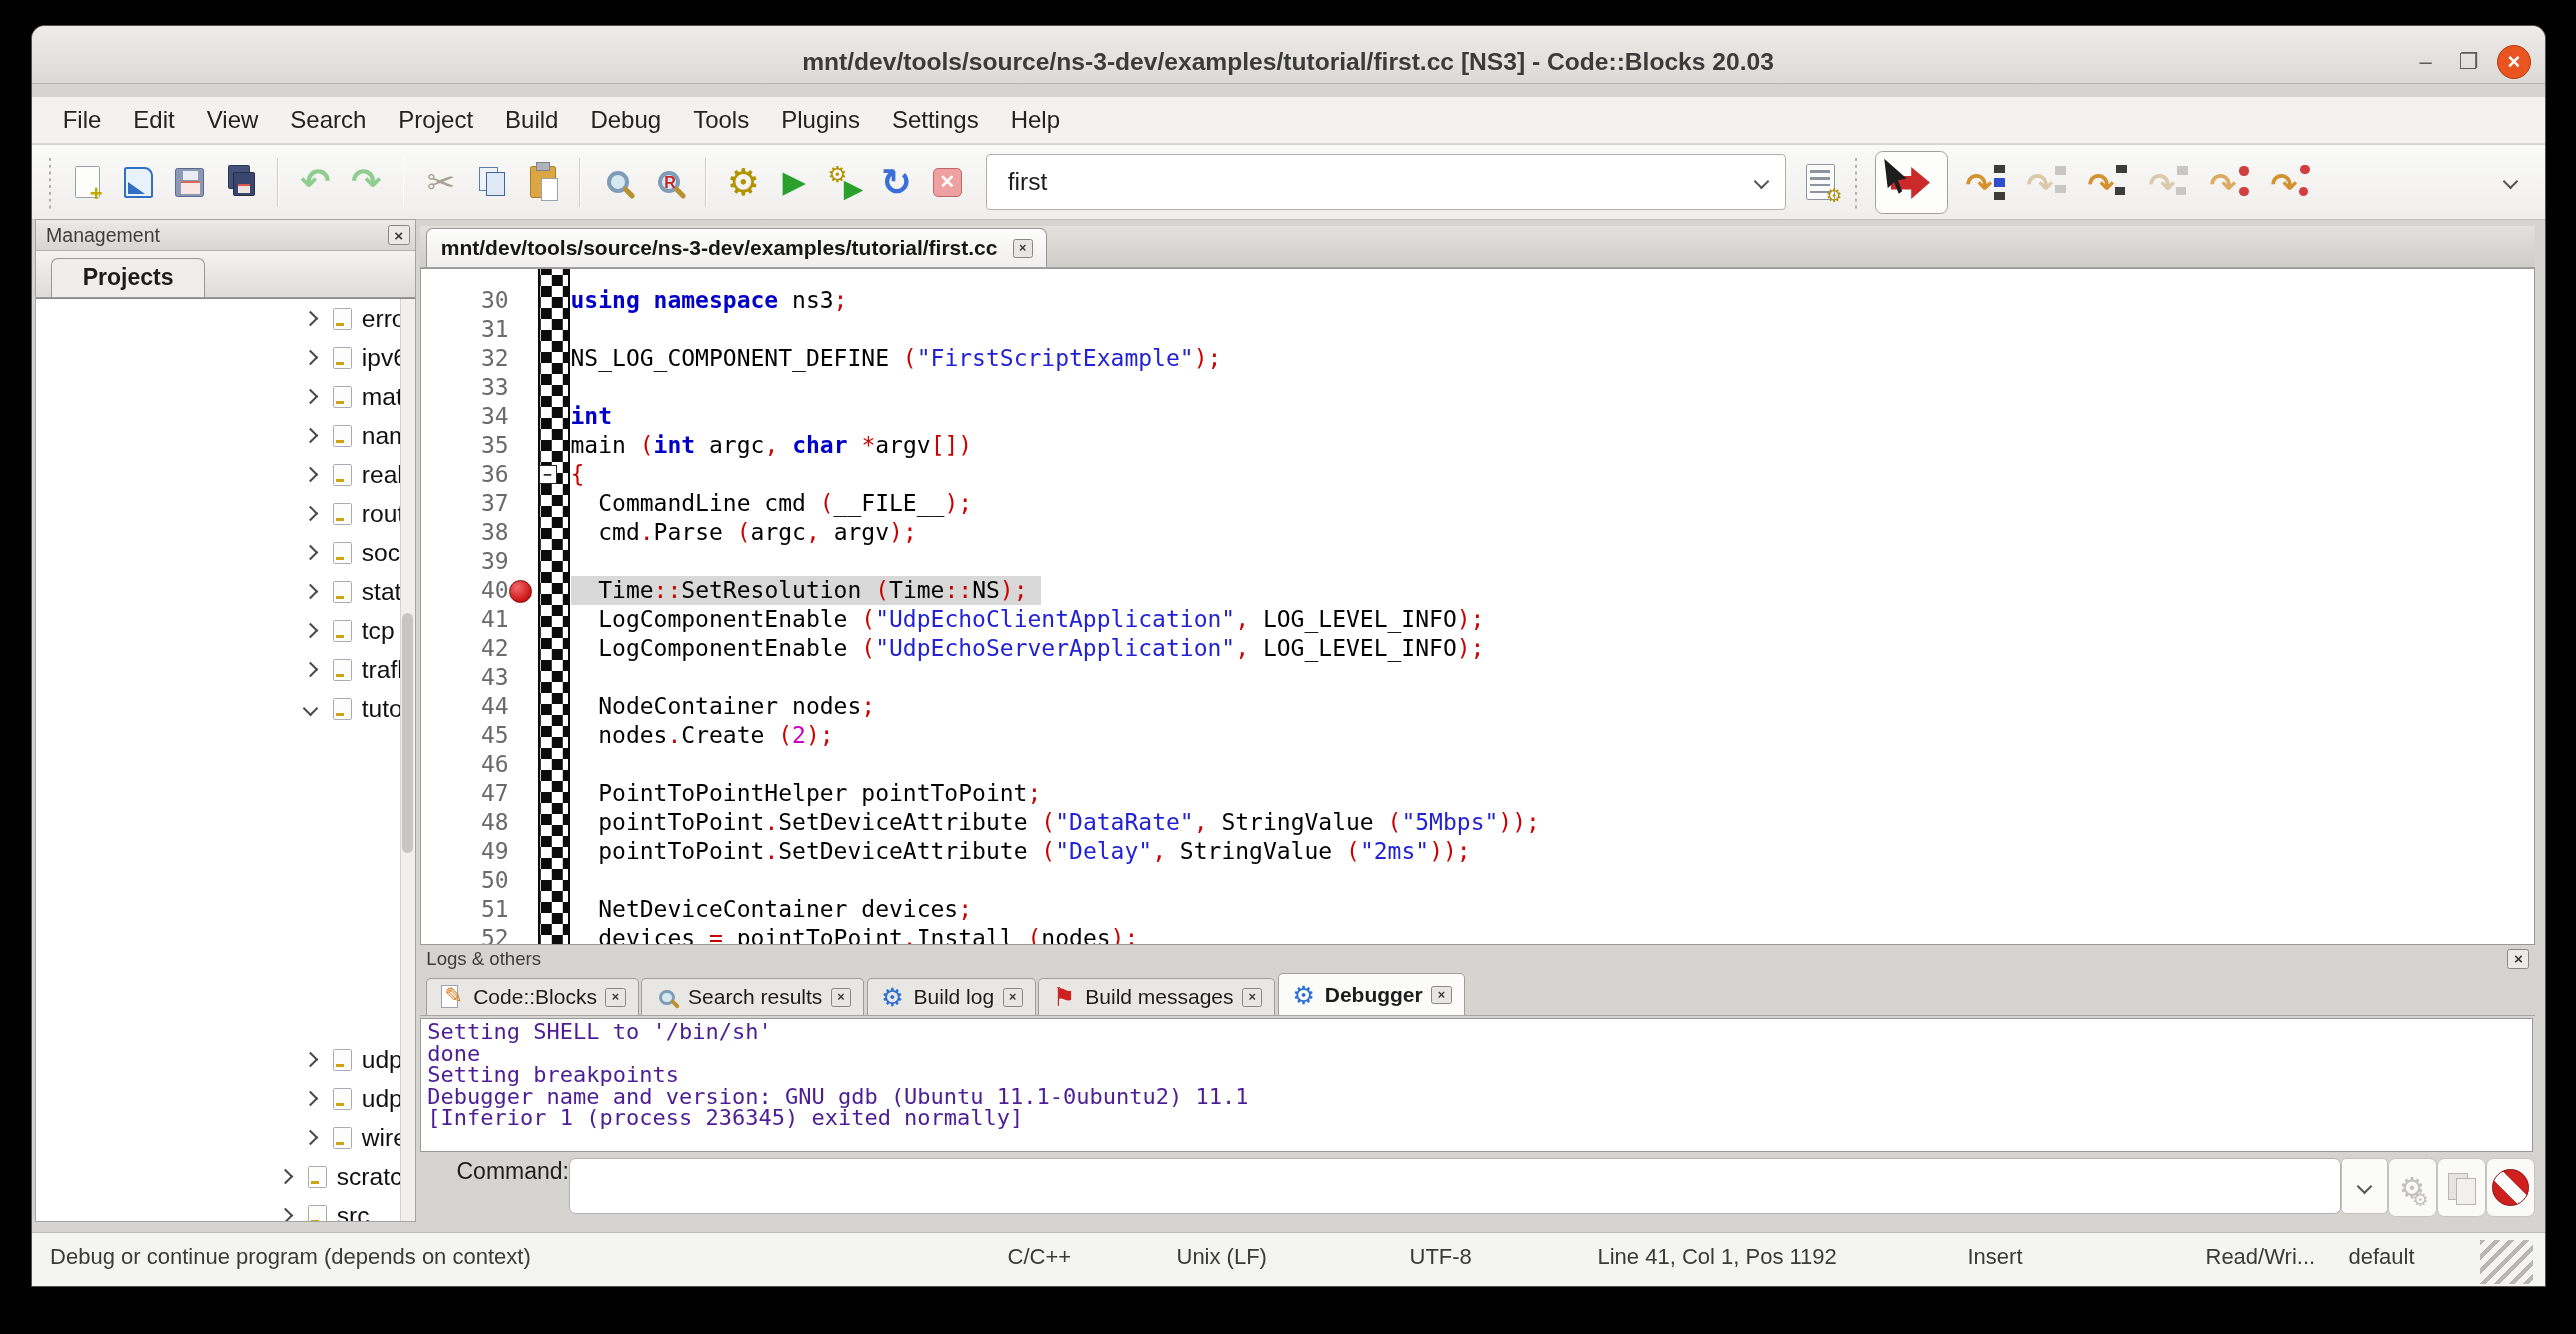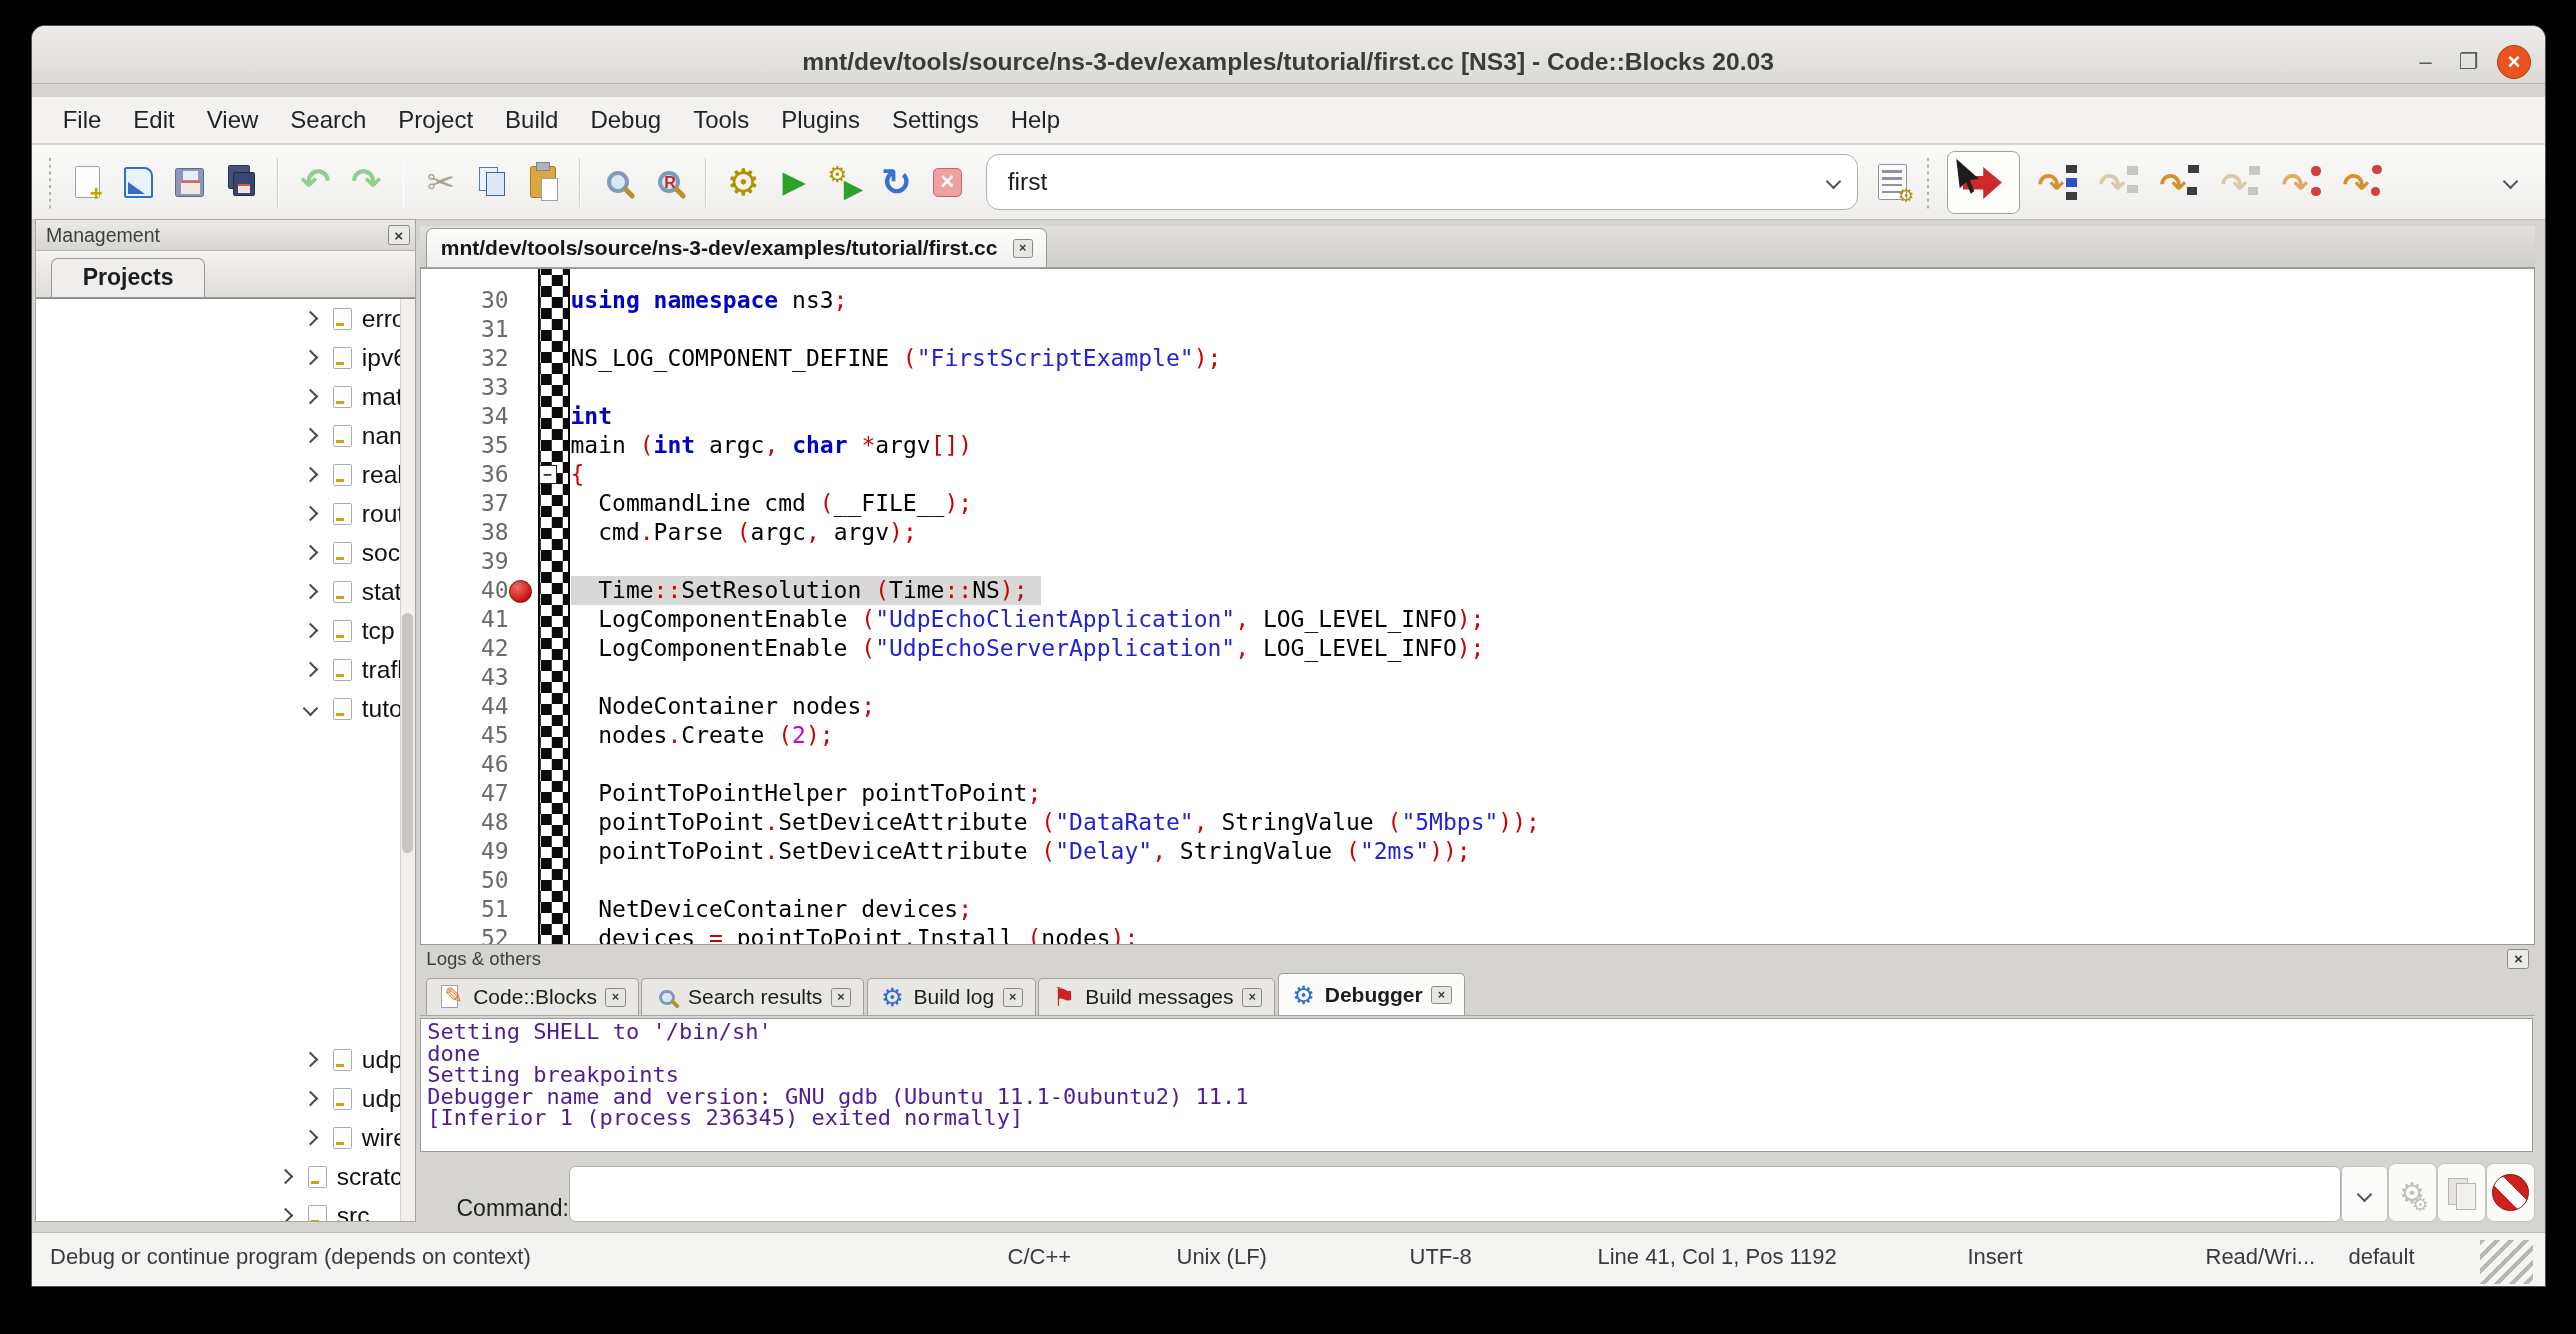--- a/index.html
+++ b/index.html
@@ -45,21 +45,21 @@
   .ico-copy2 { position:absolute; left:13.5px; top:10.2px; width:18.6px; height:24px; background:#dfe9f6; border:1.7px solid #41639a; }
   .ico-paste { width:25.4px; height:32px; background:#dca743; border:1.7px solid #a87b20; border-radius:2.5px; position:relative; }
   .ico-paste:before { content:""; position:absolute; left:5.1px; top:-5.1px; width:12px; height:6.8px; background:#aeb2ba; border:0.8px solid #7d828c; }
   .ico-paste:after { content:""; position:absolute; right:-3.4px; bottom:-3.4px; width:15.2px; height:20.3px; background:#fff; border:0.8px solid #9aa0ad; }
   .mag { width:22px; height:22px; border:4.2px solid #7e9cb8; border-radius:50%; background:#d6e8f2; position:relative; }
   .mag:after { content:""; position:absolute; width:13.5px; height:5.1px; background:#b8922e; border-radius:2.5px;
      right:-11px; bottom:-6px; transform:rotate(45deg); }
   .mag .r { position:absolute; left:2.5px; top:-1.7px; font-size:16px; font-weight:bold; color:#c22; }
   .ico-abort { width:29px; height:29px; background:#efa0a0; border:1.7px solid #c06868; border-radius:5.1px;
      color:#fff; font-weight:bold; font-size:18.6px; display:flex; align-items:center; justify-content:center; }
-  .combo { width:872px; height:56px; background:#fff; border:0.8px solid #b2b0ad; border-radius:13px; margin:0 8.5px 0 13.5px;
+  .combo { width:800px; height:56px; background:#fff; border:0.8px solid #b2b0ad; border-radius:4px; margin:0 8.5px 0 13.5px;
      display:flex; align-items:center; position:relative; }
   .combo-text { font-size:24.6px; color:#1d1d1d; padding-left:20.3px; }
   .chev { display:inline-block; width:11px; height:11px; border-right:2.5px solid #555; border-bottom:2.5px solid #555; }
   .chev-down { transform:rotate(45deg); }
   .combo .chev { position:absolute; right:18.6px; top:20.3px; }
   .ico-script { width:29px; height:36px; background:#fbfbfa; border:1.7px solid #8d93a0; border-radius:1.7px; position:relative; }
   .ico-script i { position:absolute; left:3.4px; right:3.4px; height:2.5px; background:#8d93a0; }
   .ico-script .gg { position:absolute; right:-8.5px; bottom:-6.8px; font-size:18.6px; color:#b09410; }
   .dbg-main-btn { width:73px; height:63px; background:#fdfdfc; border:0.8px solid #a3a19d; border-radius:7.6px;
      margin:0 6.8px; position:relative; }
@@ -144,21 +144,21 @@
   .lt-page { position:absolute; left:1.7px; top:0.8px; width:17px; height:23px; background:#fff; border:0.8px solid #9aa0ad; }
   .lt-pen { position:absolute; left:5.1px; top:-1.7px; font-size:22px; color:#e07818; }
   .lt-mag { width:15.2px; height:15.2px; border:3.4px solid #7e9cb8; border-radius:50%; background:#d6e8f2; position:relative; }
   .lt-mag:after { content:""; position:absolute; width:10.2px; height:4.2px; background:#b8922e; border-radius:1.7px;
      right:-8.5px; bottom:-4.2px; transform:rotate(45deg); }
   .lt-gear { font-size:25.4px; color:#2b6fd4; }
   .lt-flag { font-size:25.4px; color:#cc2222; }
   .logs-output { position:absolute; left:0; top:73px; right:1.7px; height:134px; background:#fff;
      border:0.8px solid #9a9896; overflow:hidden; padding:1.7px 6.8px; }
   .log-line { font-family:"DejaVu Sans Mono", monospace; font-size:22px; line-height:21.6px; color:#4c1d95; white-space:pre; }
-  .cmd-row { position:absolute; left:0; top:213px; right:0; height:64px; display:flex; align-items:flex-end; gap:0; }
+  .cmd-row { position:absolute; left:0; top:213px; right:0; height:64px; display:flex; align-items:flex-start; gap:0; }
   .cmd-label { font-size:23px; color:#1e1e1e; padding-left:37px; }
   .cmd-input { flex:1; height:56px; background:#fff; border:0.8px solid #b2b0ad; border-radius:6.8px; }
   .cmd-dd { width:47px; height:56px; background:#fbfbfa; border:0.8px solid #c2c0bd; border-radius:5.1px;
      display:flex; align-items:center; justify-content:center; }
   .cmd-btn { width:49px; height:59px; background:#fafaf9; border:0.8px solid #c6c4c1; border-radius:7.6px;
      display:flex; align-items:center; justify-content:center; position:relative; }
   .cmd-gears { color:#c3c1be; font-size:29px; }
   .cmd-gears .g2 { position:absolute; right:6.8px; bottom:6.8px; font-size:18.6px; }
   .cmd-copy1 { position:absolute; left:10.2px; top:13.5px; width:20.3px; height:27px; background:#e6e4e1; border:1.7px solid #b8b6b2; }
   .cmd-copy2 { position:absolute; left:18.6px; top:18.6px; width:20.3px; height:27px; background:#f2f0ee; border:1.7px solid #b8b6b2; }

